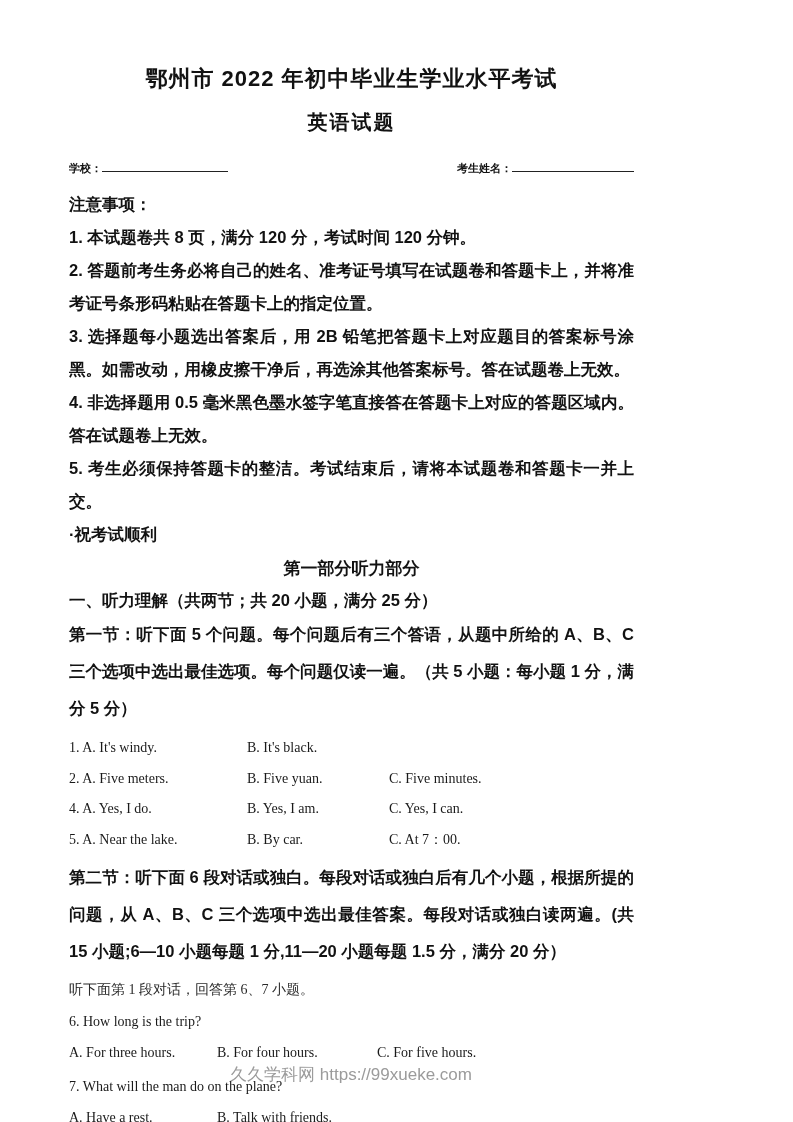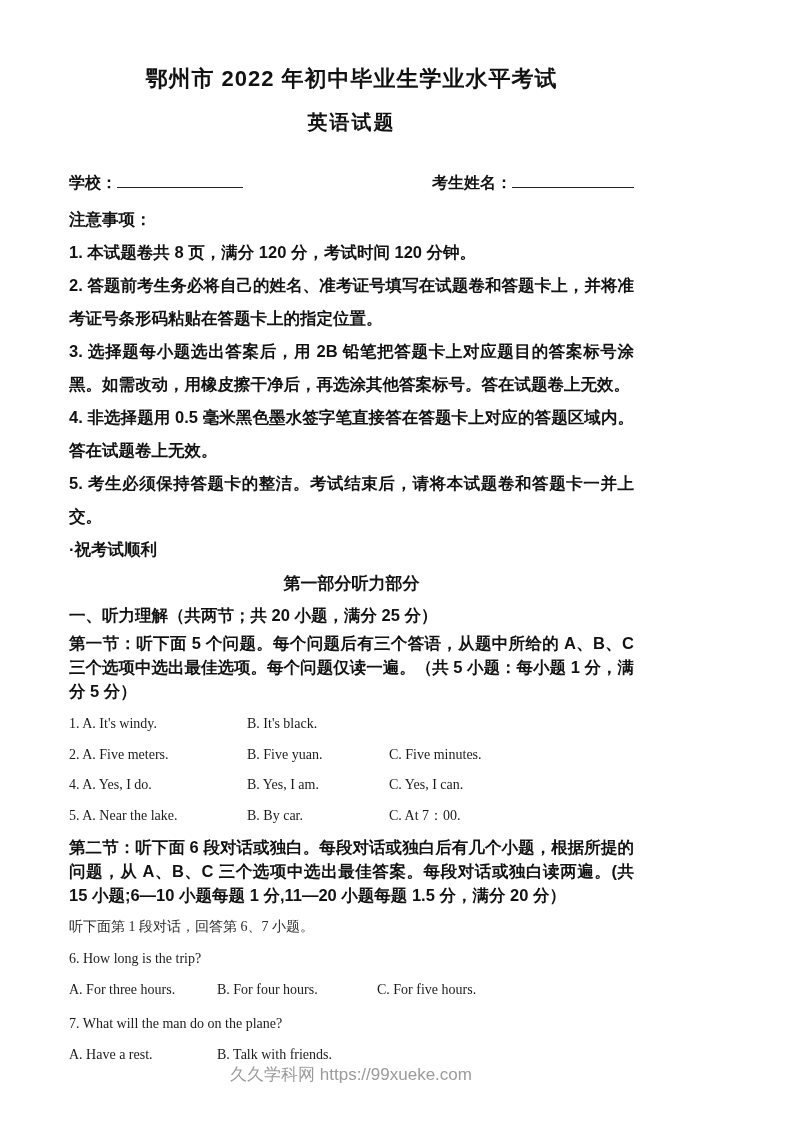--- a/index.html
+++ b/index.html
@@ -16,21 +16,21 @@
   .title{
     text-align:center;font-weight:bold;font-size:22px;
     margin:0;line-height:26px;letter-spacing:1px;
   }
   .subtitle{
     text-align:center;font-weight:bold;font-size:20px;
     margin:18px 0 0 0;line-height:24px;letter-spacing:2px;
   }
   .fields{
     display:flex;justify-content:space-between;align-items:flex-end;
-    margin-top:38px;font-weight:bold;font-size:16px;line-height:20px;
+    margin-top:22px;font-weight:bold;font-size:11px;line-height:20px;
   }
   .field{white-space:nowrap;}
   .blank{
     display:inline-block;width:112px;height:15px;
     border-bottom:1.6px solid #222;vertical-align:baseline;
   }
   .notes-head{
     font-weight:bold;font-size:16.5px;margin:10px 0 0 0;line-height:33px;
   }
   .note{
@@ -42,21 +42,21 @@
     margin:1px 0 0 0;line-height:30px;
   }
   .part-heading{
     text-align:center;font-weight:bold;font-size:17px;
     margin:3px 0 0 0;line-height:33px;
   }
   .sec-title{
     font-weight:bold;font-size:16.5px;margin:0;line-height:31px;
   }
   .sec-intro{
-    font-weight:bold;font-size:16.5px;margin:0;line-height:24px;
+    font-weight:bold;font-size:16.5px;margin:0;line-height:37px;
     text-align:justify;
   }
   .optlist{margin-top:6px;}
   .optrow{
     display:grid;grid-template-columns:178px 142px auto;
     font-family:"Liberation Serif",serif;font-size:14px;
     line-height:30.5px;color:#1a1a1a;
   }
   .optrow2{
     display:grid;grid-template-columns:148px 160px auto;

